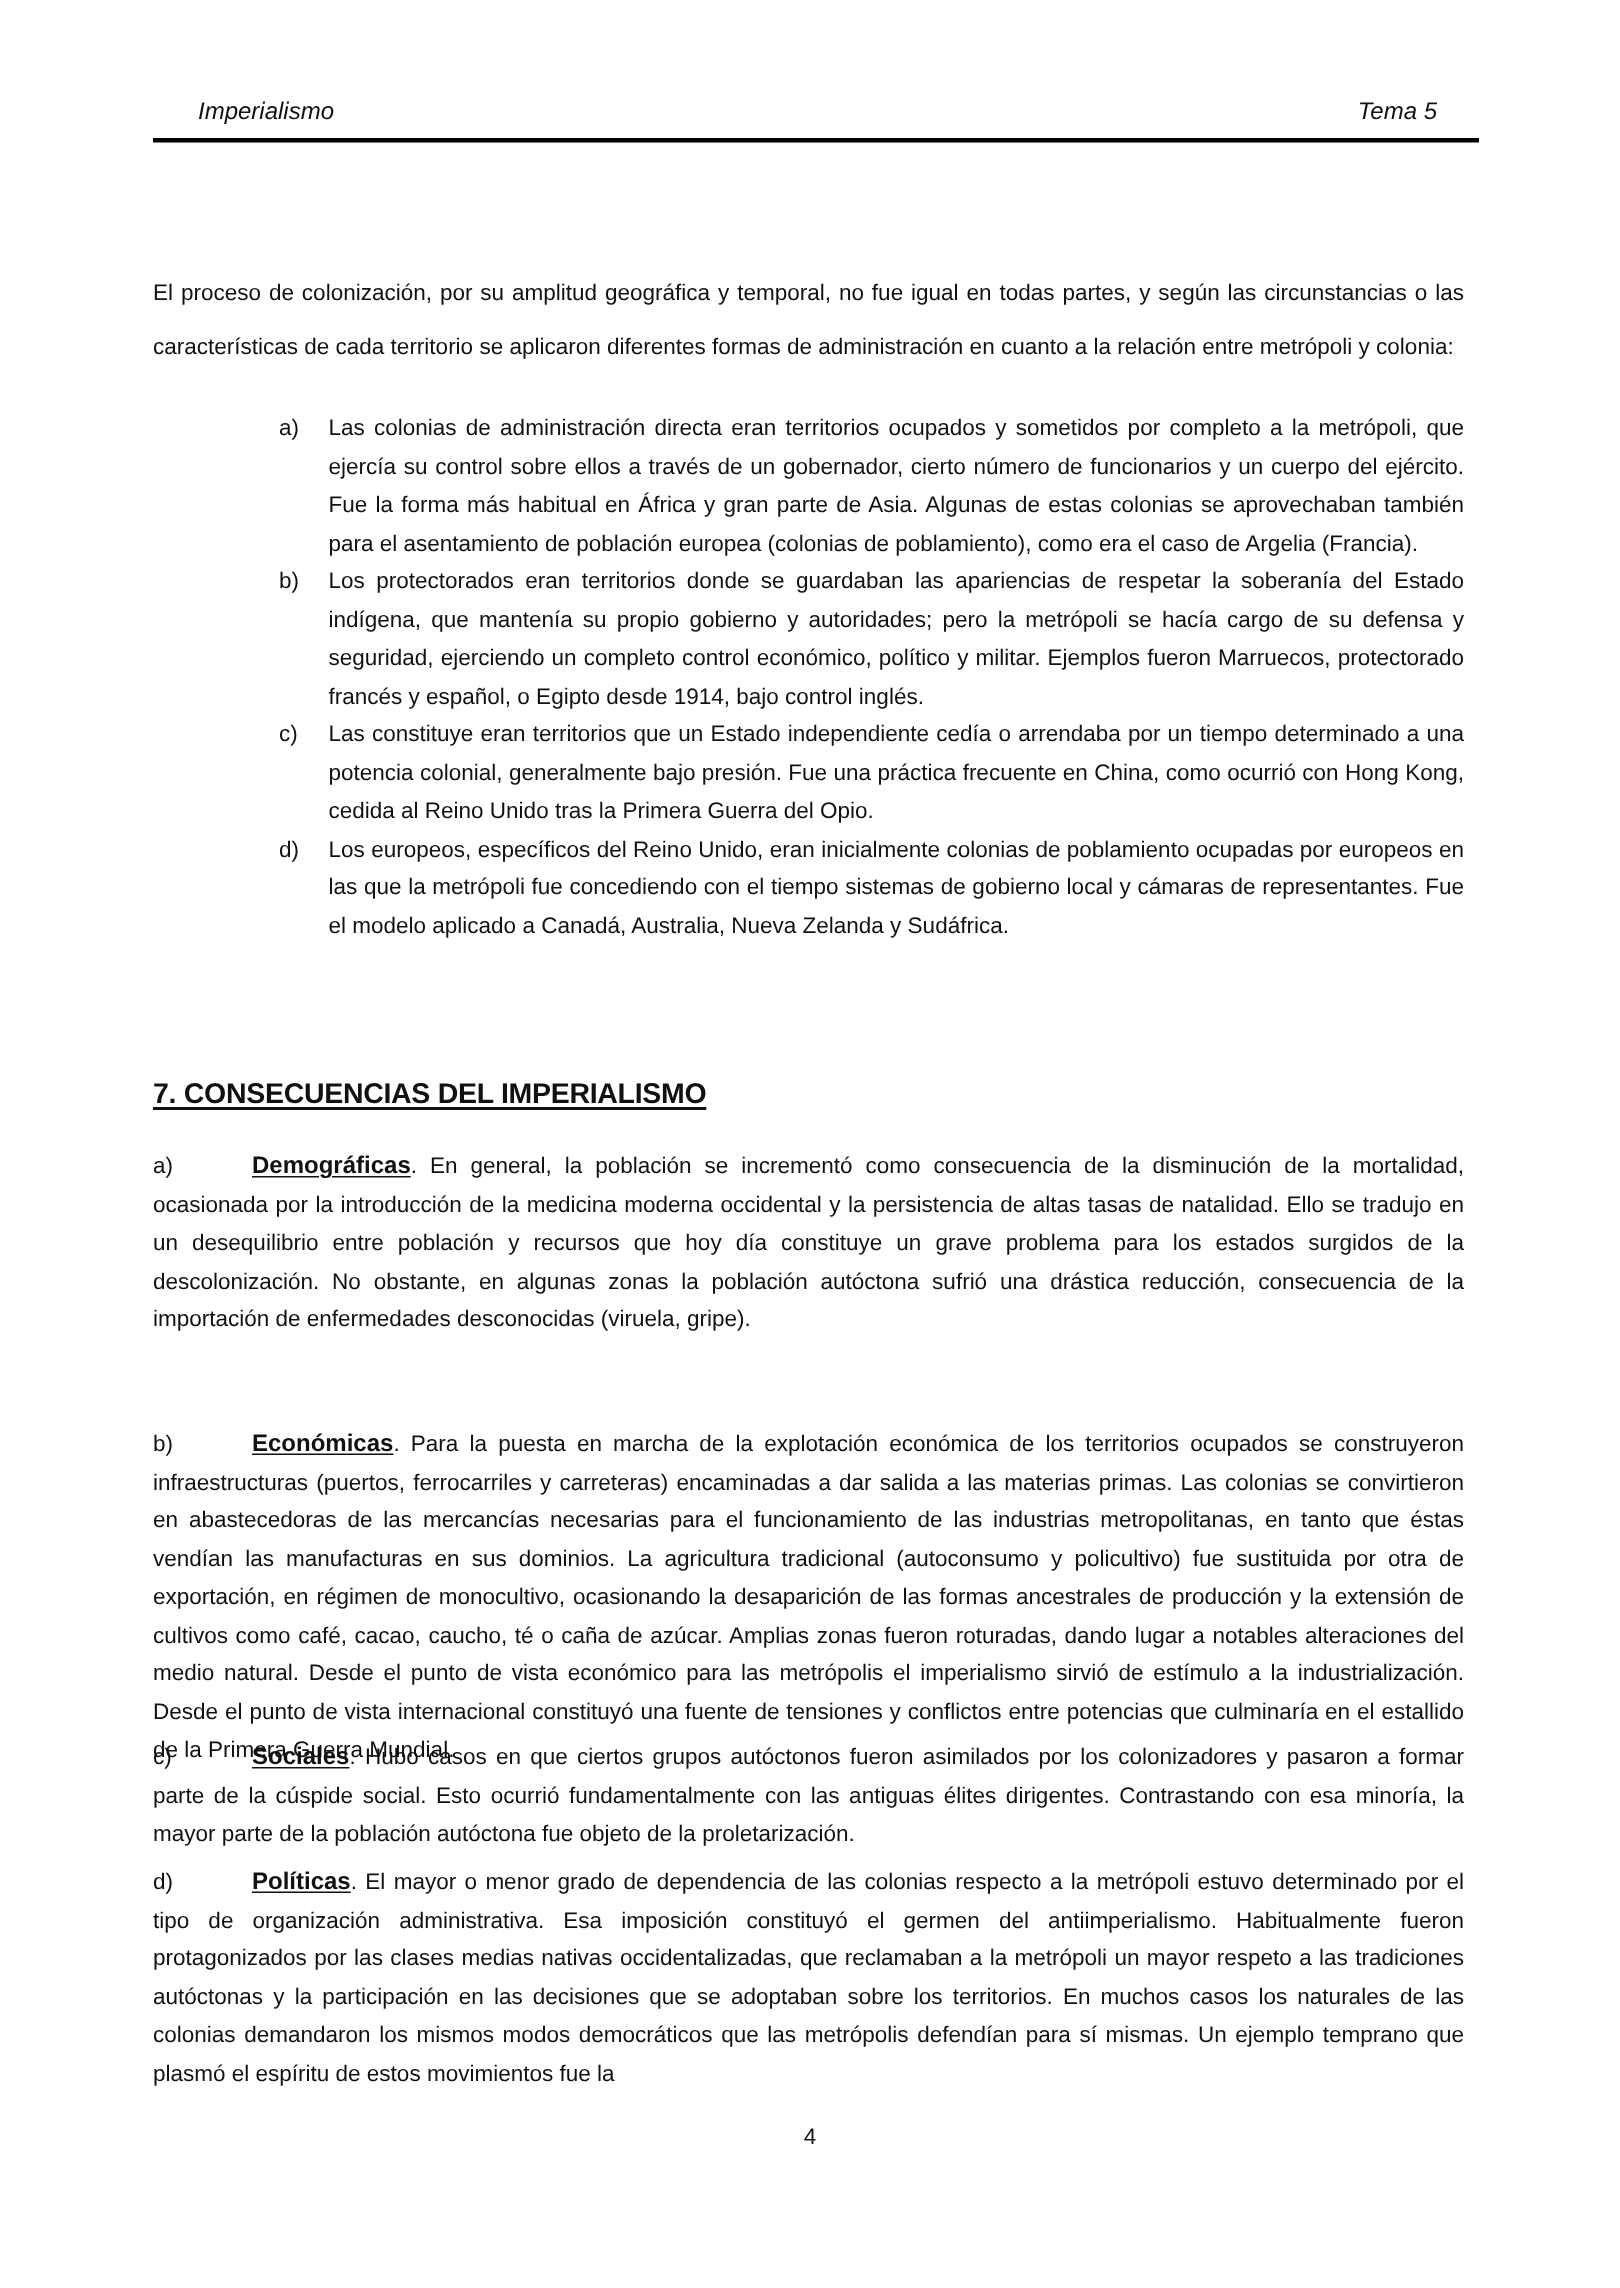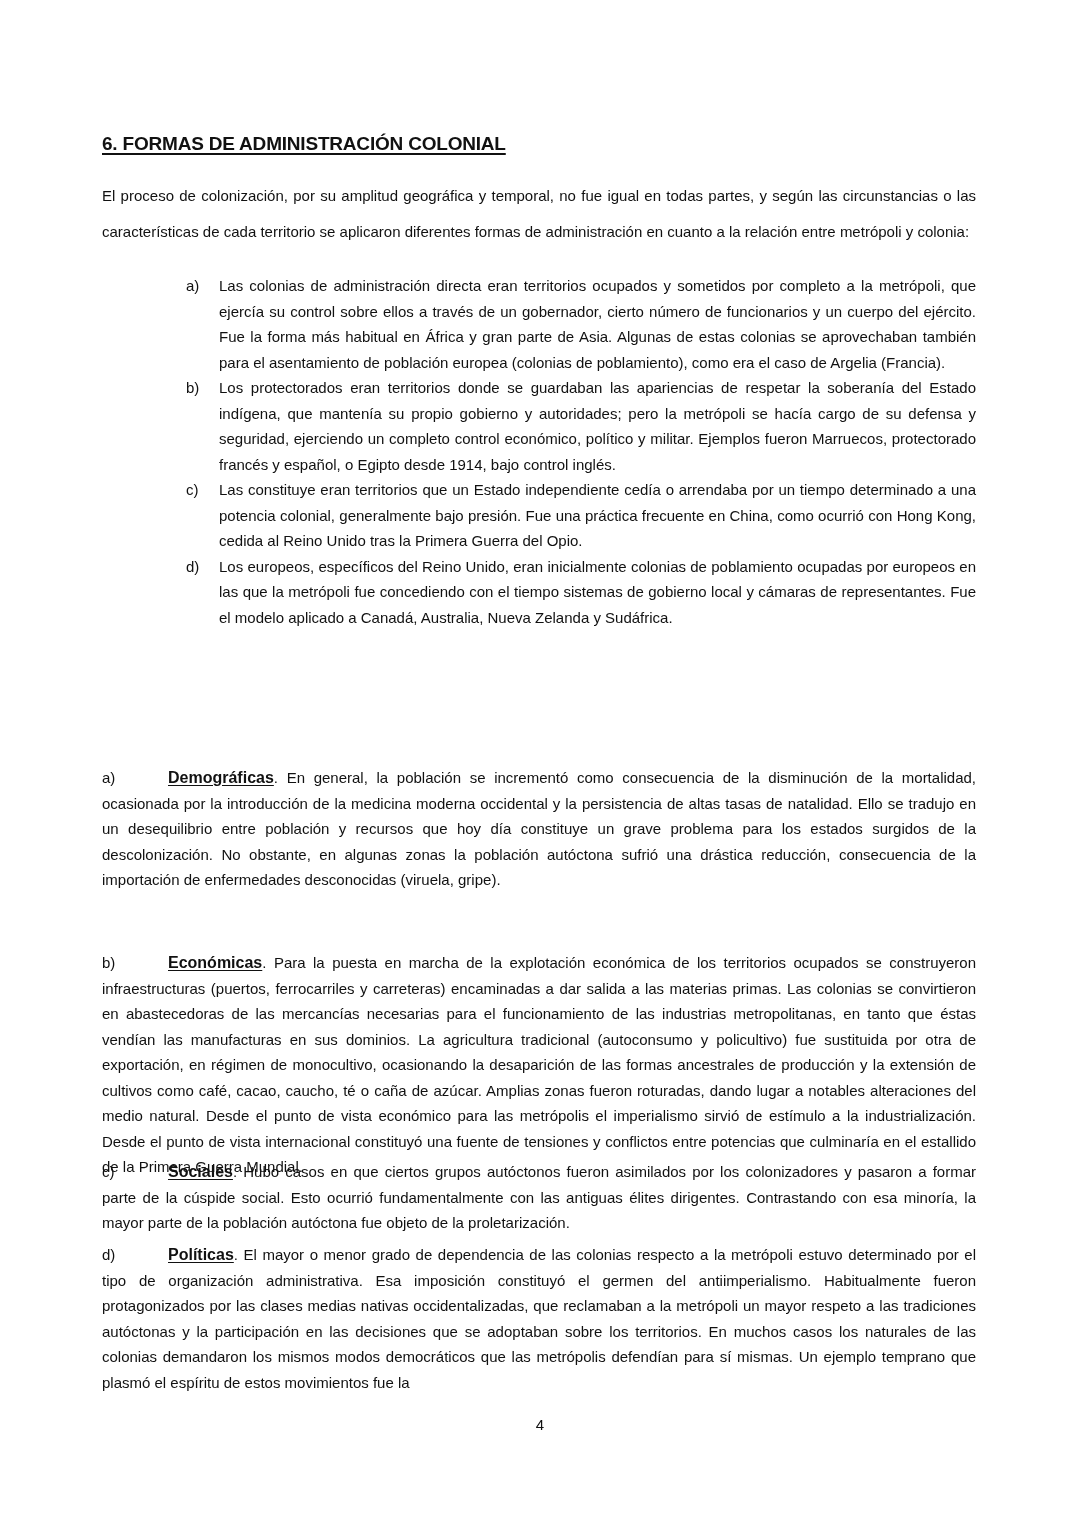--- a/index.html
+++ b/index.html
@@ -107,22 +107,25 @@
       top: 1416px;
       text-align: center;
       font-size: 15px;
     }
   </style>
 </head>
 <body>
 
 <div class="page">
 
+  <div class="header">
+    <span class="left">Imperialismo</span>
+    <span class="right">Tema 5</span>
+  </div>
 
-  <div class="section-title" style="top:133px;">6. FORMAS DE ADMINISTRACIÓN COLONIAL</div>
 
   <div class="para" style="top:178px;">El proceso de colonización, por su amplitud geográfica y temporal, no fue igual en todas partes, y según las circunstancias o las características de cada territorio se aplicaron diferentes formas de administración en cuanto a la relación entre metrópoli y colonia:</div>
 
   <ul class="list" style="top:273px;">
     <li>
       <span class="marker">a)</span>
       <span>Las </span><b>colonias de administración directa</b><span> eran territorios ocupados y sometidos por completo a la metrópoli, que ejercía su control sobre ellos a través de un gobernador, cierto número de funcionarios y un cuerpo del ejército. Fue la forma más habitual en África y gran parte de Asia. Algunas de estas colonias se aprovechaban también para el asentamiento de población europea (</span><b>colonias de poblamiento</b><span>), como era el caso de Argelia (Francia).</span>
     </li>
     <li>
       <span class="marker">b)</span>
@@ -131,20 +134,21 @@
     <li>
       <span class="marker">c)</span>
       <span>Las </span><b>constituye</b><span> eran territorios que un Estado independiente cedía o arrendaba por un tiempo determinado a una potencia colonial, generalmente bajo presión. Fue una práctica frecuente en China, como ocurrió con Hong Kong, cedida al Reino Unido tras la Primera Guerra del Opio.</span>
     </li>
     <li>
       <span class="marker">d)</span>
       <span>Los </span><b>europeos</b><span>, específicos del Reino Unido, eran inicialmente colonias de poblamiento ocupadas por europeos en las que la metrópoli fue concediendo con el tiempo sistemas de gobierno local y cámaras de representantes. Fue el modelo aplicado a Canadá, Australia, Nueva Zelanda y Sudáfrica.</span>
     </li>
   </ul>
 
+  <div class="section-title" style="top:719px;">7. CONSECUENCIAS DEL IMPERIALISMO</div>
 
   <div class="cons" style="top:765px;">
     <span class="letter">a)</span><span class="topic">Demográficas</span><b>.</b><span> En general, la población se incrementó como consecuencia de la disminución de la mortalidad, ocasionada por la introducción de la medicina moderna occidental y la persistencia de altas tasas de natalidad. Ello se tradujo en un </span><b>desequilibrio entre población y recursos</b><span> que hoy día constituye un grave problema para los estados surgidos de la descolonización. No obstante, en algunas zonas la población autóctona sufrió una drástica reducción, consecuencia de la importación de enfermedades desconocidas (viruela, gripe).</span>
   </div>
 
   <div class="cons" style="top:950px;">
     <span class="letter">b)</span><span class="topic">Económicas</span><b>.</b><span> Para la puesta en marcha de la </span><b>explotación</b><span> económica de los territorios ocupados se construyeron infraestructuras (puertos, ferrocarriles y carreteras) encaminadas a dar salida a las materias primas. Las colonias se convirtieron en abastecedoras de las mercancías necesarias para el funcionamiento de las industrias metropolitanas, en tanto que éstas vendían las manufacturas en sus dominios. La agricultura tradicional (autoconsumo y policultivo) fue sustituida por otra de exportación, en régimen de monocultivo, ocasionando la desaparición de las formas ancestrales de producción y la extensión de cultivos como café, cacao, caucho, té o caña de azúcar. Amplias zonas fueron roturadas, dando lugar a notables alteraciones del medio natural. Desde el punto de vista económico para las metrópolis el imperialismo sirvió de estímulo a la industrialización. Desde el punto de vista internacional constituyó una fuente de tensiones y conflictos entre potencias que culminaría en el estallido de la Primera Guerra Mundial.</span>
   </div>
 
   <div class="cons" style="top:1159px;">

